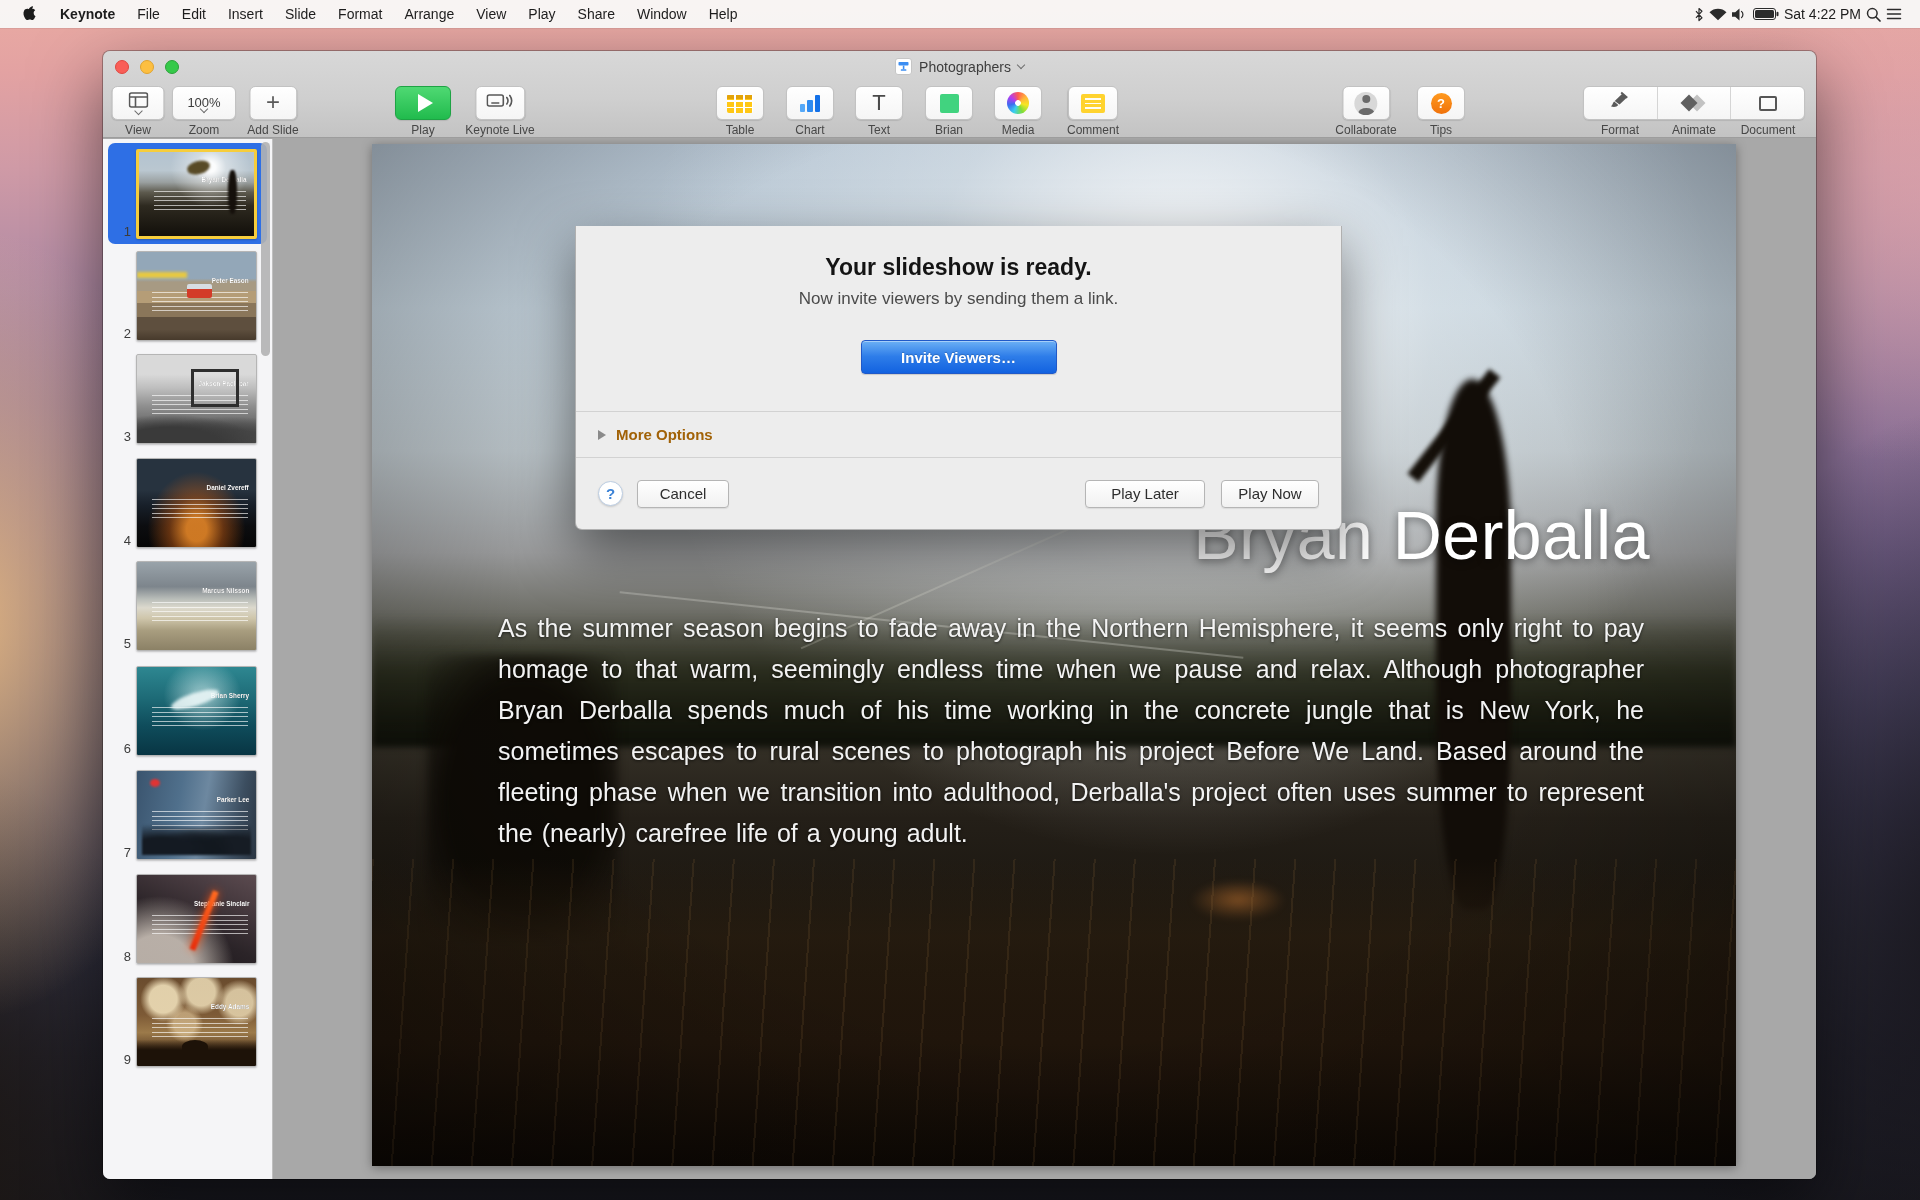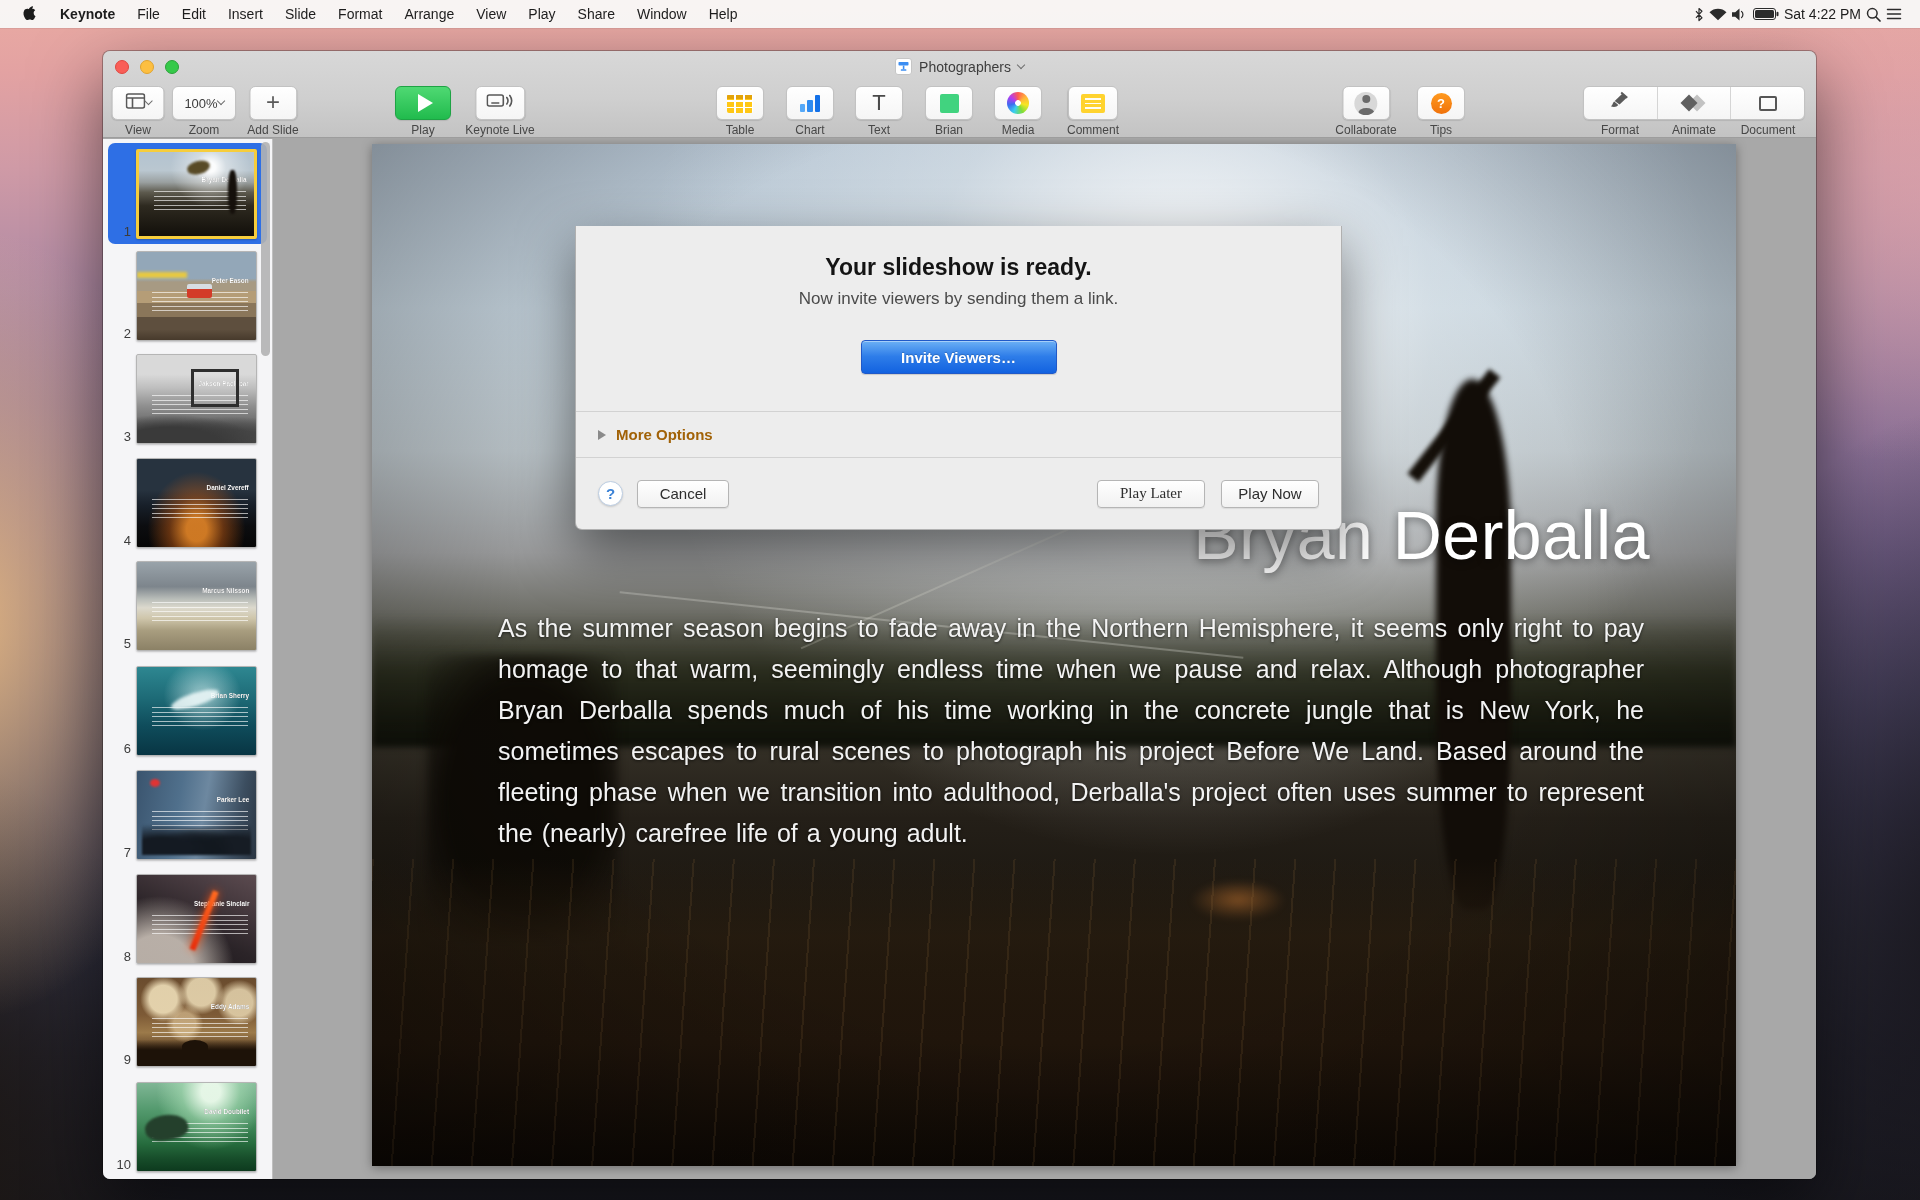--- a/index.html
+++ b/index.html
@@ -37,21 +37,21 @@
   .tl-red { background:#f95e57; border:1px solid #df4740; }
   .tl-yellow { background:#fdbf40; border:1px solid #dfa32f; }
   .tl-green { background:#35c949; border:1px solid #2ca13a; }
   .title-row { position:absolute; left:0; right:0; top:7px; display:flex; justify-content:center; align-items:center; gap:7px; color:#3d3d3d; font-size:14px; }
   .proxy { width:17px; height:17px; background:#fff; border:1px solid #c6c6c6; border-radius:3px; display:flex; align-items:center; justify-content:center; }
   .chev { width:6px; height:6px; border-right:1.6px solid #6e6e6e; border-bottom:1.6px solid #6e6e6e; transform:rotate(45deg); margin-top:-4px; }
 
   
   .tbtn { position:absolute; top:35px; transform:translateX(-50%); display:flex; flex-direction:column; align-items:center; }
   .btn { height:34px; background:linear-gradient(#ffffff,#f5f5f5); border:1px solid #c2c2c2; border-radius:6px;
-    display:flex; align-items:center; justify-content:center; box-shadow:0 1px 1px rgba(0,0,0,.1); }
+    display:flex; align-items:center; justify-content:center; box-shadow:0 1px 1px rgba(0,0,0,.1);flex-direction:column; }
   .lbl { margin-top:3px; font-size:12px; color:#474747; }
   .tb-view{left:35px} .tb-zoom{left:101px} .tb-add{left:170px} .tb-play{left:320px} .tb-klive{left:397px}
   .tb-table{left:637px} .tb-chart{left:707px} .tb-text{left:776px} .tb-shape{left:846px} .tb-media{left:915px}
   .tb-comment{left:990px} .tb-collab{left:1263px} .tb-tips{left:1338px}
   .zoomtext { font-size:13px; color:#3c3c3c; }
   .btn-play { background:linear-gradient(#4fd973,#21bb4d); border-color:#1ea344; }
   .play-tri { width:0; height:0; border-left:15px solid #fff; border-top:9px solid transparent; border-bottom:9px solid transparent; margin-left:4px; }
   .icon-table { width:26px; height:19px; border-radius:2px;
     background:
       repeating-linear-gradient(90deg, transparent 0 7.2px, #fff 7.2px 8.8px),
@@ -188,21 +188,21 @@
     display:flex; align-items:center; padding-left:22px; gap:10px; }
   .tri { width:0; height:0; border-left:8px solid #8a8a8a; border-top:5.5px solid transparent; border-bottom:5.5px solid transparent; }
   .sh-mo-label { font-size:15px; font-weight:700; color:#a16207; }
   .sh-footer { position:absolute; left:0; right:0; top:231px; bottom:0; border-top:1px solid #d2d2d2;
     display:flex; align-items:center; padding:0 22px; }
   .help { width:25px; height:25px; border-radius:50%; background:#fff; border:1px solid #bccde2; color:#3b82d6;
     font-size:15px; font-weight:700; display:flex; align-items:center; justify-content:center; box-shadow:0 1px 2px rgba(0,0,0,.15); }
   .pbtn { height:28px; background:linear-gradient(#ffffff,#f1f1f1); border:1px solid #b5b5b5; border-radius:4px;
     color:#2d2d2d; font-size:15px; display:flex; align-items:center; justify-content:center; box-shadow:0 1px 1px rgba(0,0,0,.08); }
   .b-cancel { width:92px; margin-left:14px; }
-  .b-later { width:108px; margin-left:auto;font-family:Liberation Serif, serif; }
+  .b-later { width:120px; margin-left:auto; }
   .b-now { width:98px; margin-left:16px; }
 </style>
 </head>
 <body>
 
 <div class="wallpaper"></div>
 
 <div class="menubar">
   <div class="mb-left">
     <div class="mb-item mb-apple">
@@ -467,27 +467,20 @@
             <span class="tl"></span>
         </div>
       </div>
       <div class="srow" style="top:838px;">
         <span class="snum">9</span>
         <div class="thumb g9">
           <span class="tname">Eddy Adams</span>
             <span class="tl"></span>
         </div>
       </div>
-      <div class="srow" style="top:943px;">
-        <span class="snum">10</span>
-        <div class="thumb g10">
-          <span class="tname">David Doubilet</span>
-            <span class="tl"></span>
-        </div>
-      </div>
       <div class="sbthumb"></div>
     </div>
 
     <div class="canvas">
       <div class="slide">
         <div class="ph ph-base"></div>
         <div class="ph ph-sun"></div>
         <div class="ph ph-trees"></div>
         <div class="ph ph-flag"></div>
         <div class="ph ph-arm"></div>

